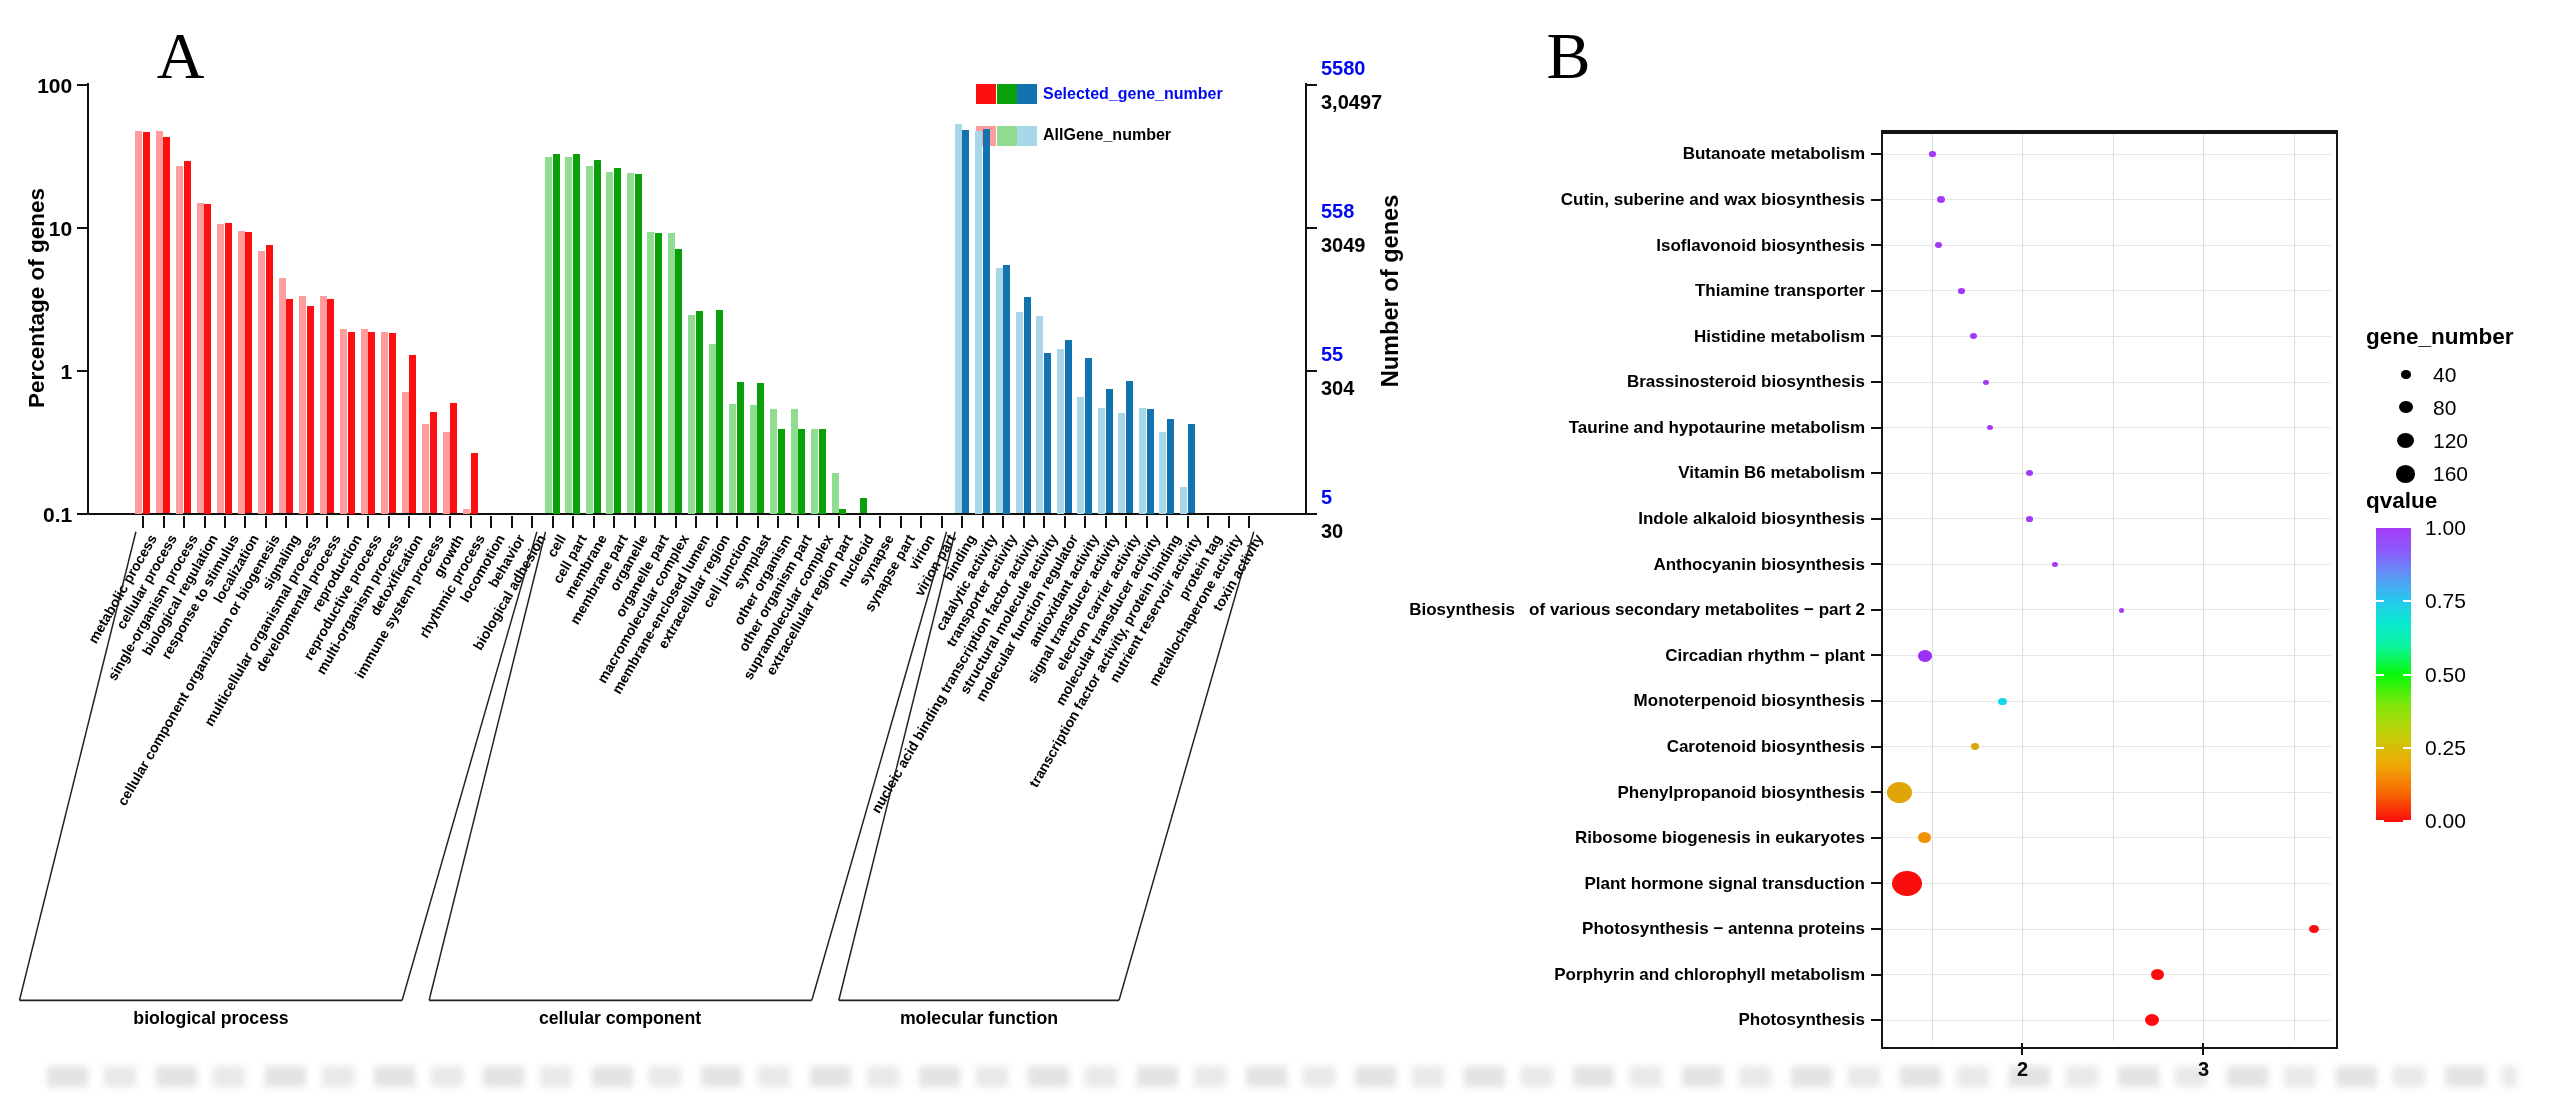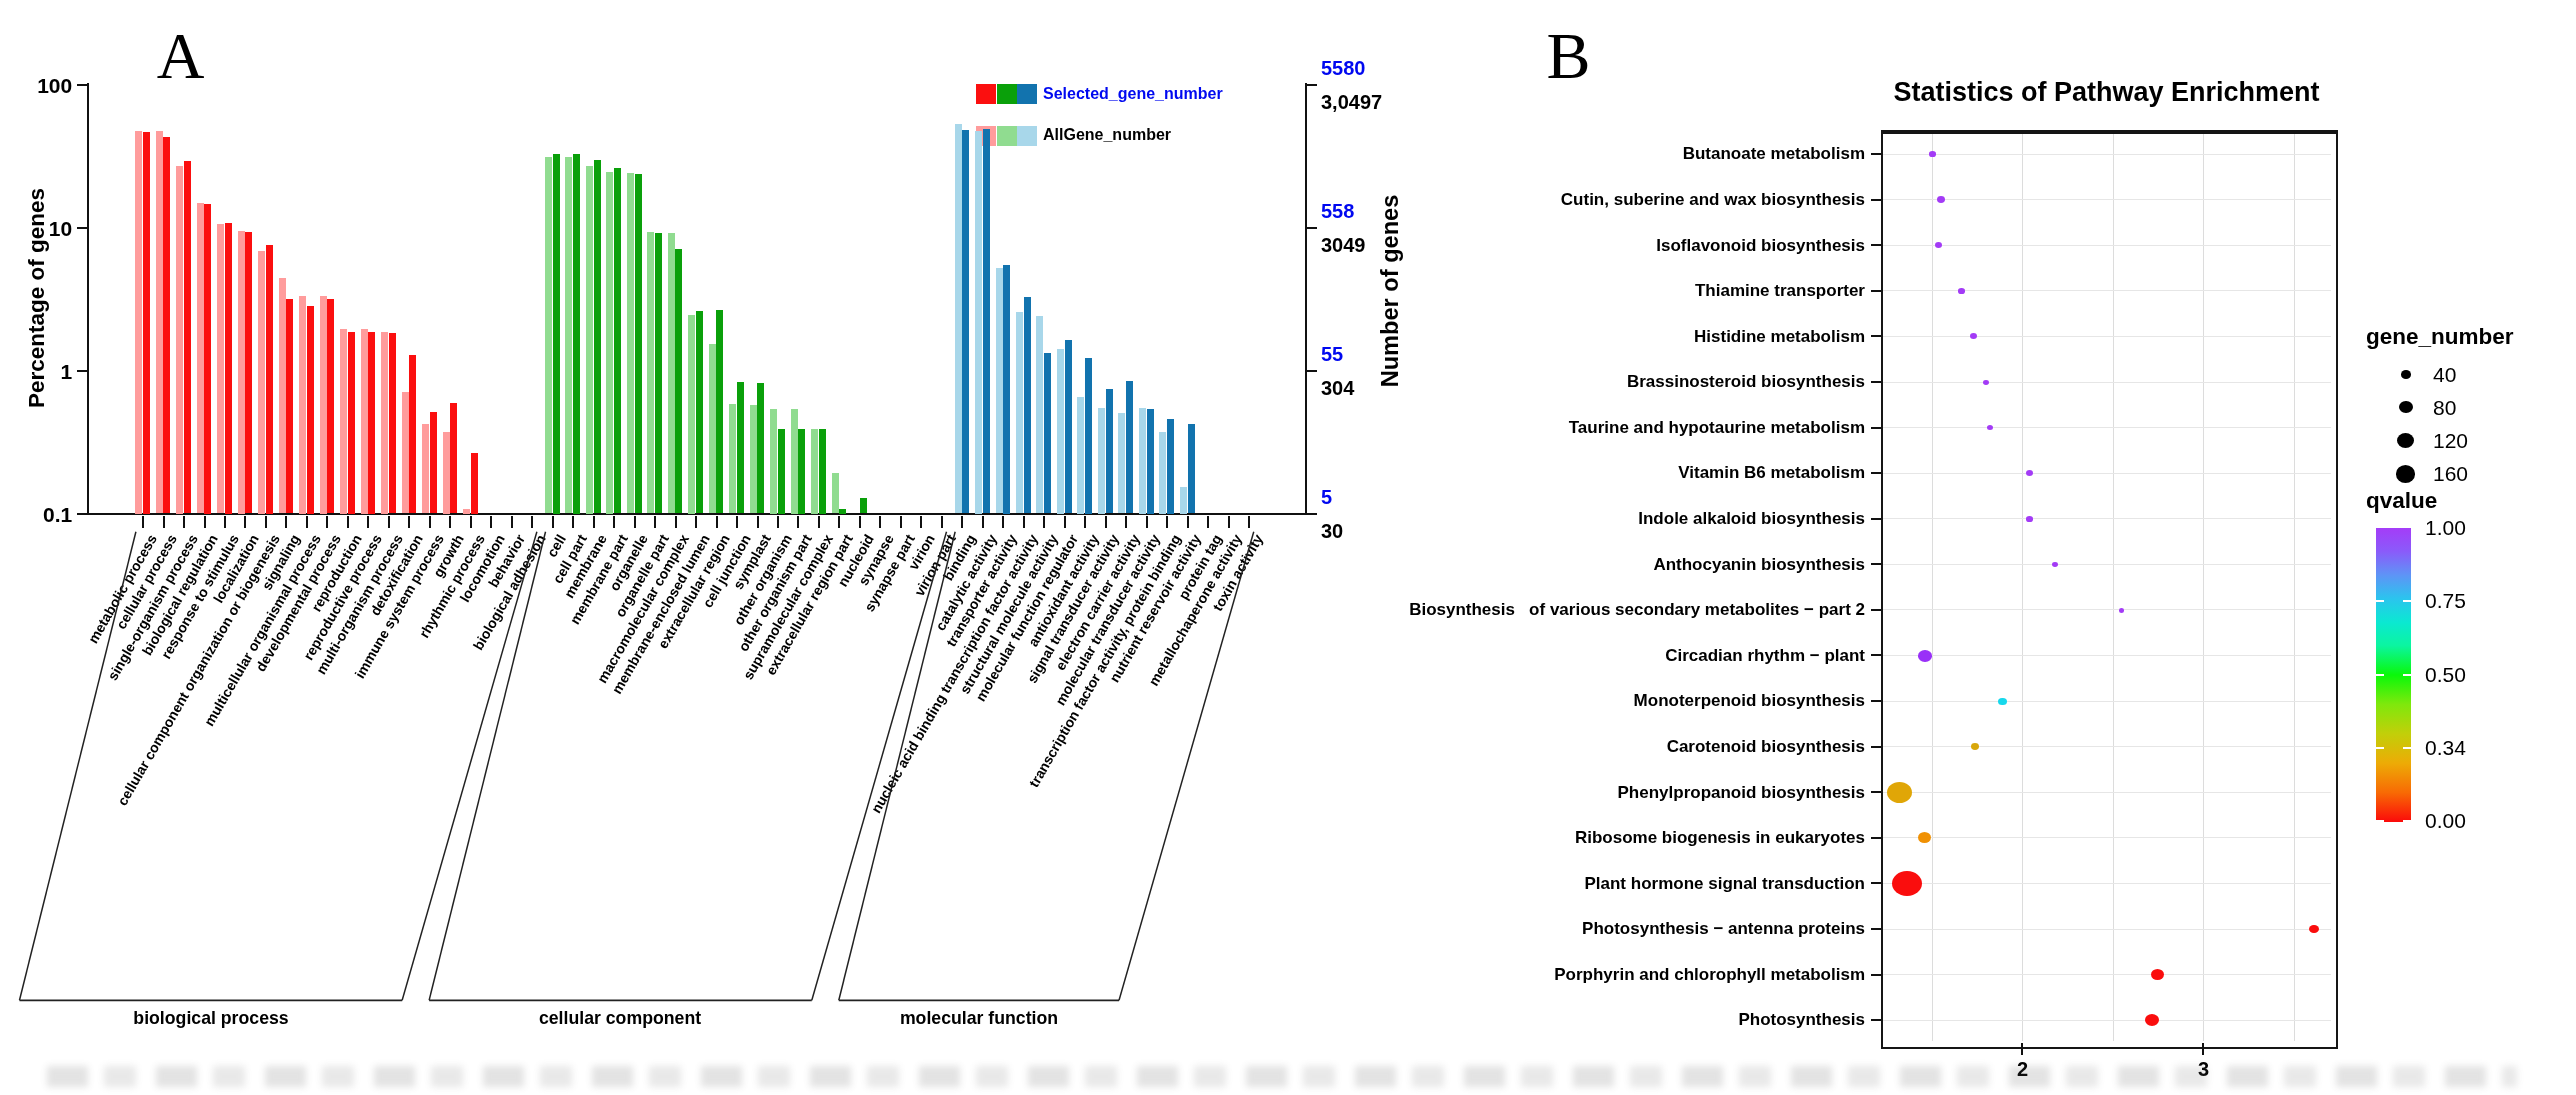--- a/index.html
+++ b/index.html
@@ -289,21 +289,20 @@
         <line x1="1602.0130000000001" y1="900" x2="1374.0130000000001" y2="1693" stroke="#222" stroke-width="2.5"></line>
         <line x1="726.34" y1="1693" x2="1374.0130000000001" y2="1693" stroke="#222" stroke-width="3"></line>
         <line x1="1616.68" y1="900" x2="1419.68" y2="1693" stroke="#222" stroke-width="2.5"></line>
         <line x1="2122.018" y1="900" x2="1894.018" y2="1693" stroke="#222" stroke-width="2.5"></line>
         <line x1="1419.68" y1="1693" x2="1894.018" y2="1693" stroke="#222" stroke-width="3"></line>
       </svg>
     </div>
 
   <div class="abs panel-letter" style="left:1524px;top:17.7px;width:89px;text-align:center;">B</div>
 
-  <div class="b-title" style="left:1811px;top:77px;width:591px;">Statistics of Pathway Enrichment</div>
 
   <div class="b-xlabel" style="left:1995px;top:1058px;width:236px;">Rich factor</div>
 
   <div class="lg-title" style="left:2366px;top:324px;">gene_number</div>
 
   <div class="lg-title" style="left:2366px;top:488px;">qvalue</div>
 
   <div id="panelB">
       <div class="b-frame" style="left:1881px;top:130px;width:453px;height:913px;"></div>
       <div class="gridv" style="left:1932px;top:134px;height:907px;"></div>
@@ -408,21 +407,21 @@
       <div class="cb-notch" style="left:2403px;top:526px;"></div>
       <div class="lg-item-label" style="left:2425px;top:516px;">1.00</div>
       <div class="cb-notch" style="left:2376px;top:600px;"></div>
       <div class="cb-notch" style="left:2403px;top:600px;"></div>
       <div class="lg-item-label" style="left:2425px;top:589px;">0.75</div>
       <div class="cb-notch" style="left:2376px;top:674px;"></div>
       <div class="cb-notch" style="left:2403px;top:674px;"></div>
       <div class="lg-item-label" style="left:2425px;top:663px;">0.50</div>
       <div class="cb-notch" style="left:2376px;top:747px;"></div>
       <div class="cb-notch" style="left:2403px;top:747px;"></div>
-      <div class="lg-item-label" style="left:2425px;top:736px;">0.34</div>
+      <div class="lg-item-label" style="left:2425px;top:736px;">0.25</div>
       <div class="cb-notch" style="left:2376px;top:820px;"></div>
       <div class="cb-notch" style="left:2403px;top:820px;"></div>
       <div class="lg-item-label" style="left:2425px;top:809px;">0.00</div>
     </div>
 
   <div class="artifact"></div>
 </div>
 
 
 </body></html>

